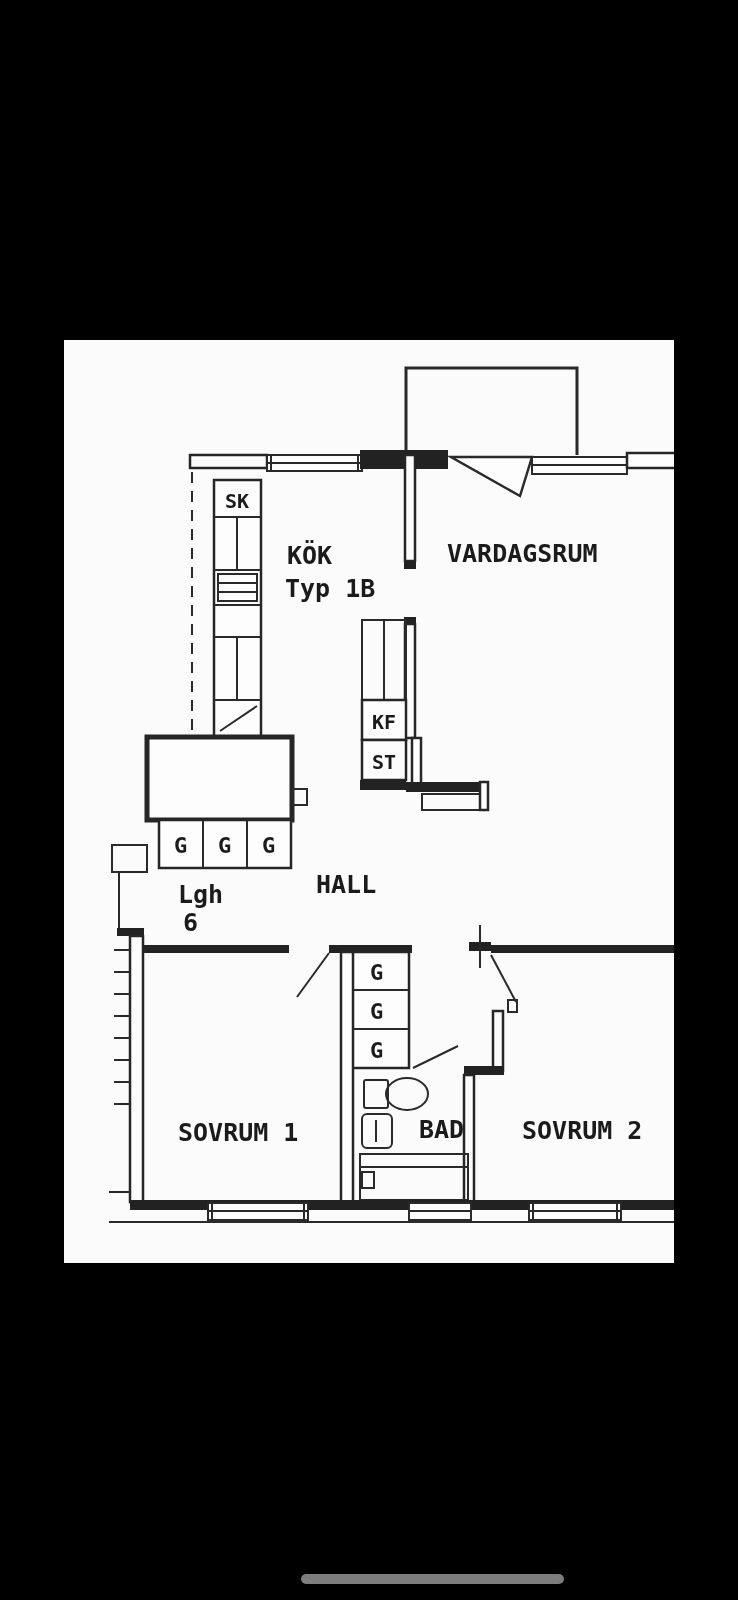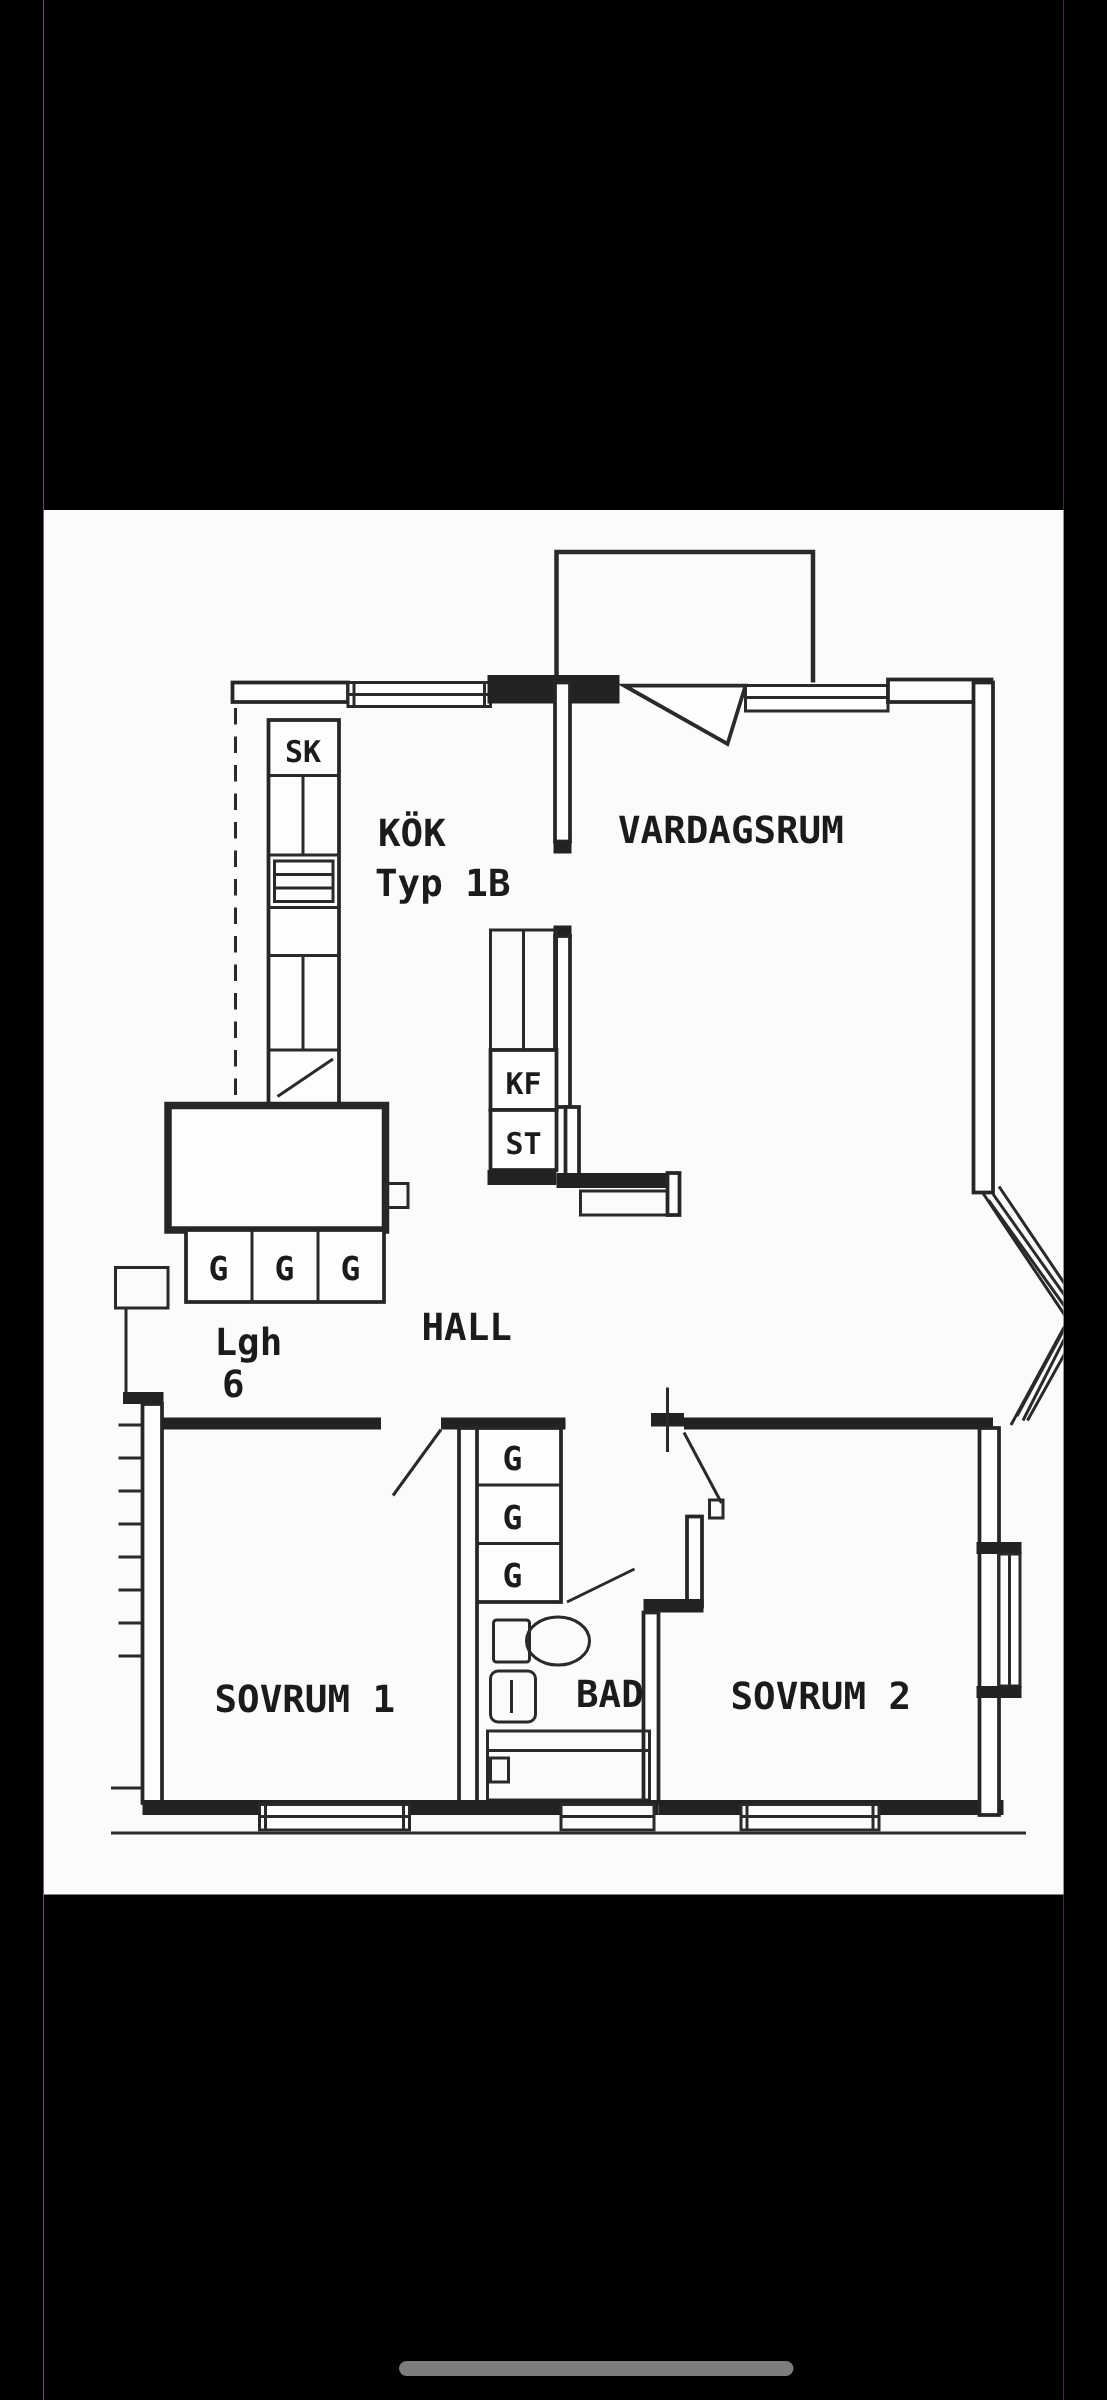--- a/index.html
+++ b/index.html
@@ -1,16 +1,16 @@
 <!DOCTYPE html>
 <html><head>
 <meta charset="utf-8">
 <style>
   html,body{margin:0;padding:0;background:#000;}
-  .screen{position:relative;width:680px;height:1600px;background:#f0abfc;overflow:hidden;margin:0 auto;}
+  .screen{position:relative;width:610px;height:1600px;background:#f0abfc;overflow:hidden;margin:0 auto;}
   svg{display:block;}
   .lbl{font-family:"DejaVu Sans Mono","Liberation Mono",monospace;font-weight:700;fill:#1b1b1b;}
   .wo{fill:#fdfdfd;stroke:#262626;stroke-width:2.5;}   
   .wd{fill:#222;stroke:none;}                          
   .fx{fill:none;stroke:#2a2a2a;stroke-width:2;}        
   .ln{stroke:#2a2a2a;stroke-width:2;fill:none;}
   .win{fill:#fdfdfd;stroke:#2a2a2a;stroke-width:2;}
 </style>
 </head>
 <body>

